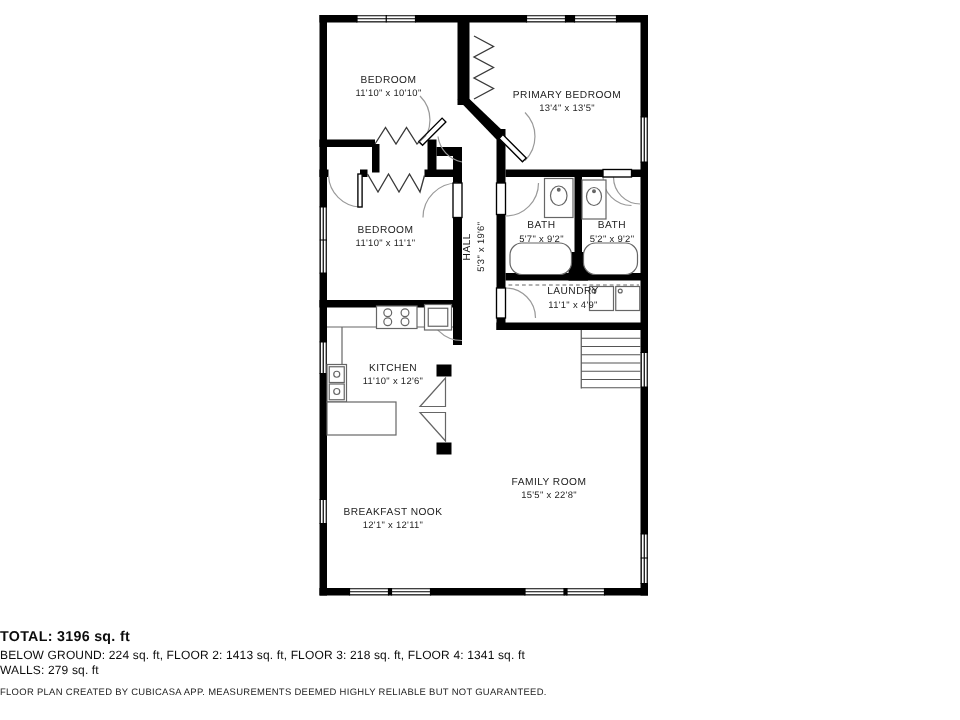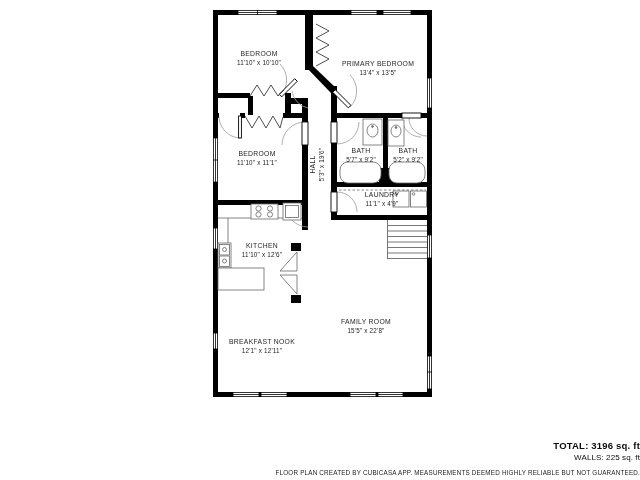--- a/index.html
+++ b/index.html
@@ -3,21 +3,21 @@
 <meta charset="utf-8">
 <style>
   html,body{margin:0;padding:0;background:#fff;}
   body{width:640px;height:480px;overflow:hidden;font-family:"Liberation Sans",sans-serif;}
   .stage{position:relative;width:640px;height:480px;background:#fff;}
   .plan-svg{position:absolute;left:0;top:0;}
   .room-label{position:absolute;text-align:center;color:#1d1d1d;line-height:1.3;pointer-events:none;}
   .room-label .rname{font-size:6.8px;letter-spacing:.3px;display:block;}
   .room-label .rdims{font-size:6.3px;letter-spacing:.2px;display:block;}
   .room-label.rot{transform:rotate(-90deg);transform-origin:center center;}
-  .summary{position:absolute;left:0;top:419px;width:640px;text-align:right;color:#0c0c0c;margin-top:21px;}
+  .summary{position:absolute;left:0;top:419px;width:640px;text-align:left;color:#0c0c0c;}
   .summary .total{font-size:9.5px;font-weight:bold;letter-spacing:.2px;}
   .summary .sline{font-size:8px;letter-spacing:.1px;margin-top:1.5px;}
   .summary .disclaimer{font-size:6.3px;color:#222;margin-top:7px;letter-spacing:.2px;}
 </style>
 </head>
 <body>
 
 <div class="stage">
 
   <svg class="plan-svg" width="640" height="480" viewBox="0 0 640 480" xmlns="http://www.w3.org/2000/svg">
@@ -225,17 +225,18 @@
     <span class="rname">FAMILY ROOM</span>
     <span class="rdims">15'5" x 22'8"</span>
   </div>
   <div class="room-label" style="left:217px;top:338px;width:90px;">
     <span class="rname">BREAKFAST NOOK</span>
     <span class="rdims">12'1" x 12'11"</span>
   </div>
 
   <div class="summary">
     <div class="total">TOTAL: 3196 sq. ft</div>
-    <div class="sline">WALLS: 225 sq. ft</div>
+    <div class="sline">BELOW GROUND: 224 sq. ft, FLOOR 2: 1413 sq. ft, FLOOR 3: 218 sq. ft, FLOOR 4: 1341 sq. ft</div>
+    <div class="sline">WALLS: 279 sq. ft</div>
     <div class="disclaimer">FLOOR PLAN CREATED BY CUBICASA APP. MEASUREMENTS DEEMED HIGHLY RELIABLE BUT NOT GUARANTEED.</div>
   </div>
 
 </div>
 
 </body></html>

